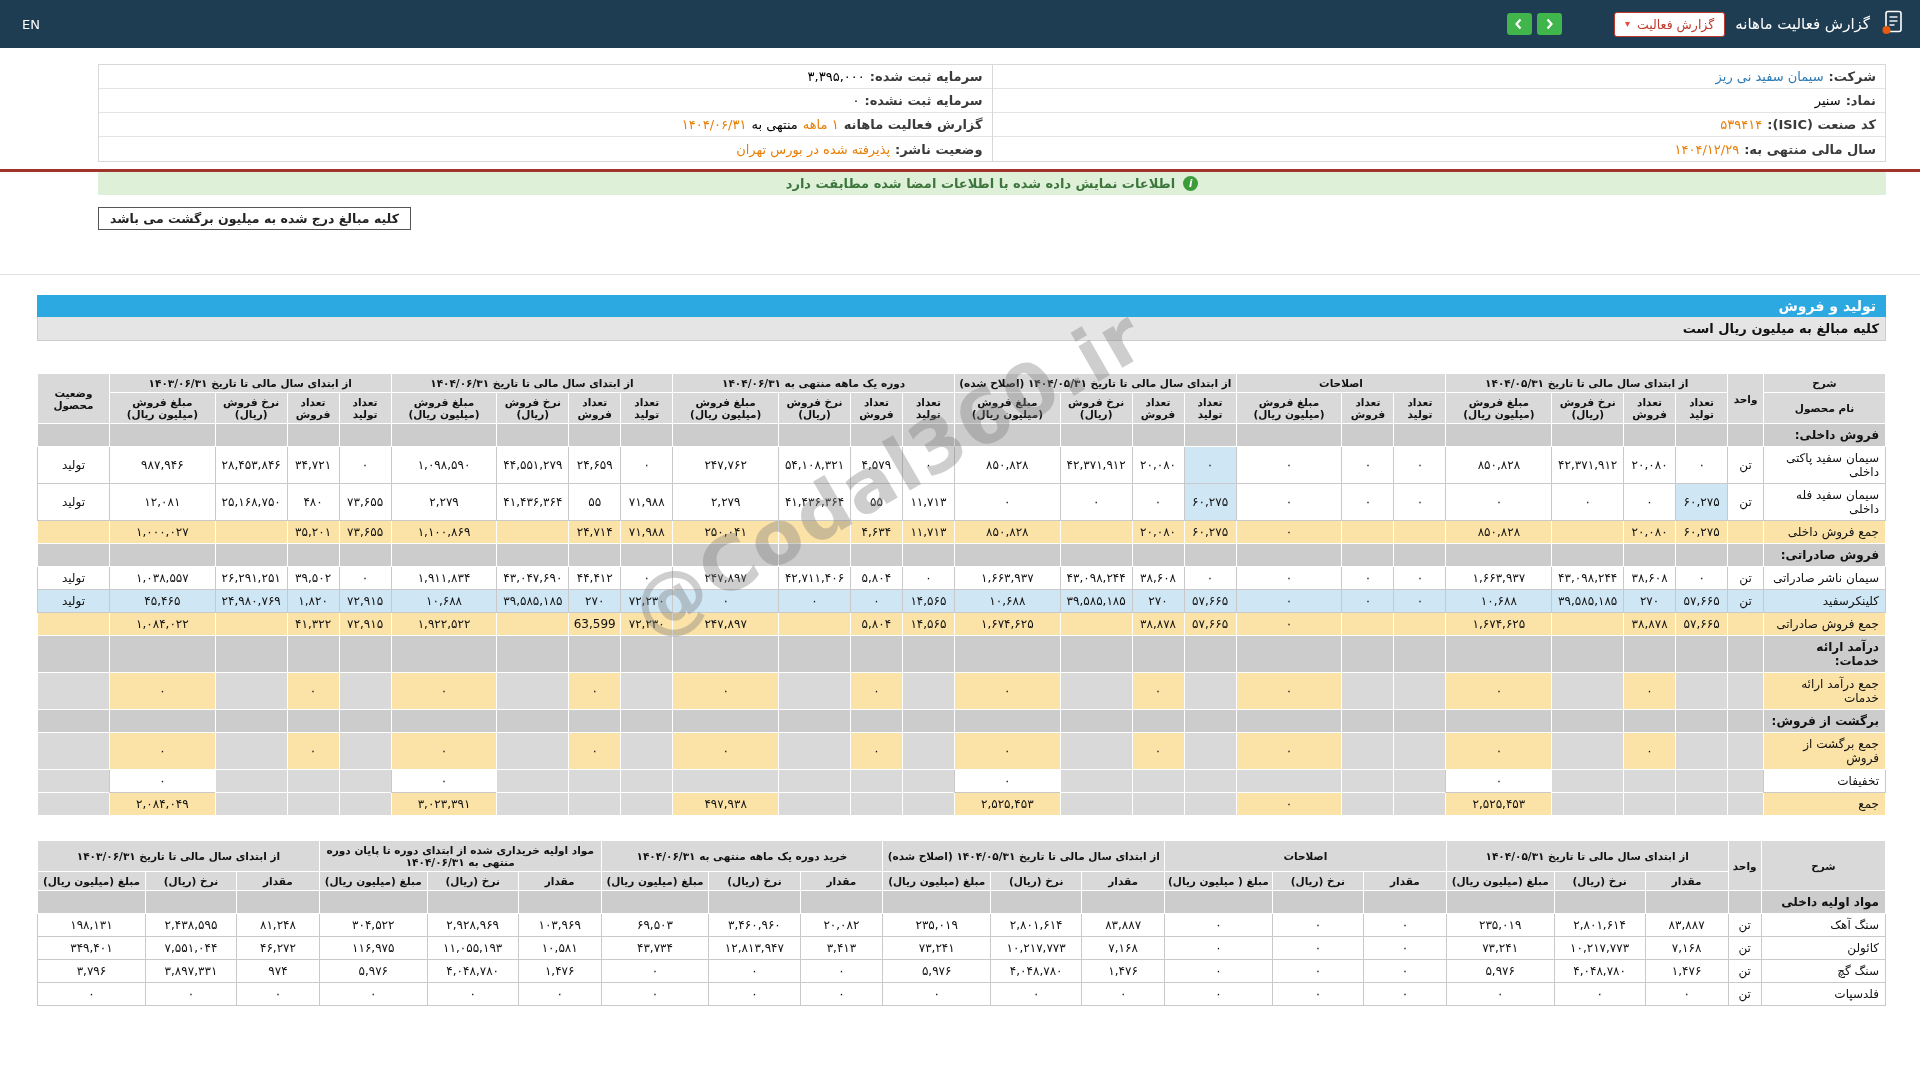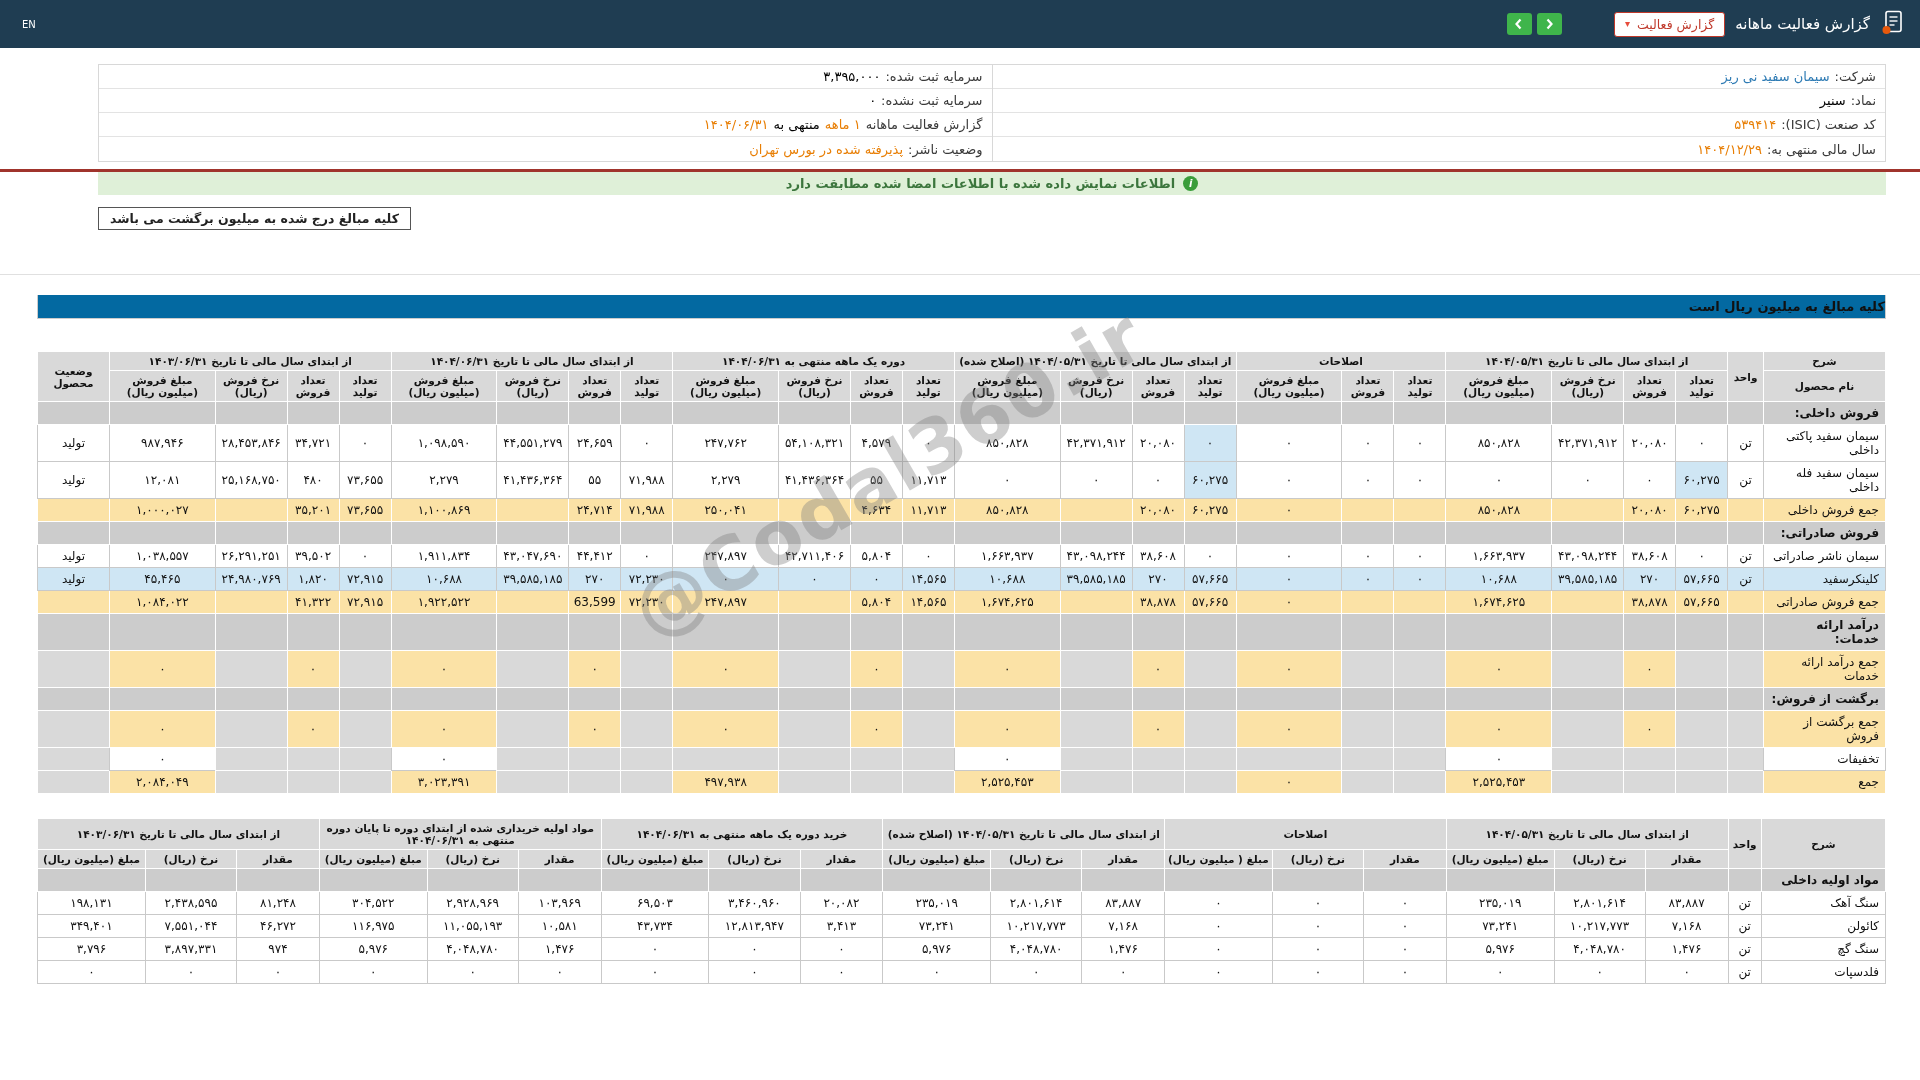--- a/index.html
+++ b/index.html
@@ -12,51 +12,51 @@
     justify-content:space-between;padding:0 14px;color:#fff}
   .topbar-right{display:flex;align-items:center;gap:10px}
   .topbar-title{font-size:15px;color:#fff}
   .report-btn{background:#fff;color:#c0392b;border:1px solid #c0392b;border-radius:3px;
     font-size:12.5px;padding:4px 10px;display:flex;align-items:center;gap:7px;
     cursor:pointer;font-family:inherit}
   .caret{color:#e74c3c;font-size:10px;line-height:1}
   .nav-arrows{display:flex;gap:5px;margin-right:42px}
   .arrow-btn{width:25px;height:22px;background:#3fb54b;border:none;border-radius:3px;
     display:flex;align-items:center;justify-content:center;cursor:pointer}
-  .lang{font-size:10px;padding:0 8px;cursor:pointer;color:#fff}
+  .lang{font-size:13px;padding:0 8px;cursor:pointer;color:#fff}
 
   
   .info-wrap{margin:16px 34px 0 98px;display:flex;border:1px solid #d8d8d8}
   .info-col{flex:1}
   .info-col.right-col{border-left:1px solid #d8d8d8}
   .info-row{height:24px;display:flex;align-items:center;padding:0 9px;
     border-bottom:1px solid #e3e3e3;font-size:13px;gap:5px;background:#fff}
   .info-row:last-child{border-bottom:none}
-  .info-label{font-weight:normal;color:#3a3a3a;white-space:nowrap}
+  .info-label{font-weight:bold;color:#3a3a3a;white-space:nowrap}
   .v{color:#000000}
   .v.link{color:#2e7bb4;cursor:pointer}
   .v.orange{color:#e87e04}
 
   .red-line{height:3px;background:#a0342c;margin-top:7px}
   .banner{margin:0 34px 0 98px;background:#dff0d8;color:#3c763d;font-size:13px;
     font-weight:bold;display:flex;align-items:center;justify-content:center;gap:8px;height:23px}
   .info-icon{width:15px;height:15px;border-radius:50%;background:#3a9d3a;color:#fff;
     font-size:10px;font-style:italic;font-weight:bold;display:flex;align-items:center;
     justify-content:center;flex:0 0 auto}
 
   .note-box-row{margin:12px 34px 0 98px;display:flex;justify-content:flex-end}
   .note-box{border:1px solid #555;background:#fff;font-size:12.5px;font-weight:bold;
     padding:3px 11px;color:#222;white-space:nowrap}
   .divider{height:1px;background:#e0e0e0;margin-top:44px}
 
   
   .content{margin:20px 34px 0 37px}
   .blue-bar{background:#2ba9e0;color:#fff;font-weight:bold;font-size:14px;padding:3px 10px}
   .table-note{border:1px solid #ccc;border-top:none;font-size:13px;font-weight:bold;
-    padding:4px 0;color:#111;background:#0369a1}
+    padding:4px 6px;color:#111;background:#e5e5e5}
   .materials-section{margin-top:24px}
 
   table.rep{width:100%;border-collapse:collapse;table-layout:fixed;font-size:12px}
   table.rep.sales{margin-top:32px}
   table.rep th{background:#d9d9d9;border:1px solid #fff;font-size:10.5px;font-weight:bold;
     padding:3px 2px;color:#111;text-align:center;vertical-align:middle;word-wrap:break-word}
   table.rep td{border:1px solid #c9c9c9;padding:4px 4px;text-align:center;
     vertical-align:middle;color:#111;word-wrap:break-word;background:#fff}
   table.rep td.name{text-align:right;padding-right:6px}
   tr.section td{background:#cccccc;font-weight:bold;border-color:#fff}
@@ -154,20 +154,21 @@
   <span>اطلاعات نمایش داده شده با اطلاعات امضا شده مطابقت دارد</span>
 </div>
 
 <div class="note-box-row">
   <div class="note-box">کلیه مبالغ درج شده به میلیون برگشت می باشد</div>
 </div>
 
 <div class="divider"></div>
 
 <div class="content">
+  <div class="blue-bar">تولید و فروش</div>
   <div class="table-note">کلیه مبالغ به میلیون ریال است</div>
   <table class="rep sales" id="sales-table">
       <colgroup>
         <col style="width:6.8%">
         <col style="width:2%">
         <col style="width:2.9%">
         <col style="width:2.9%">
         <col style="width:4%">
         <col style="width:5.9%">
         <col style="width:2.9%">

